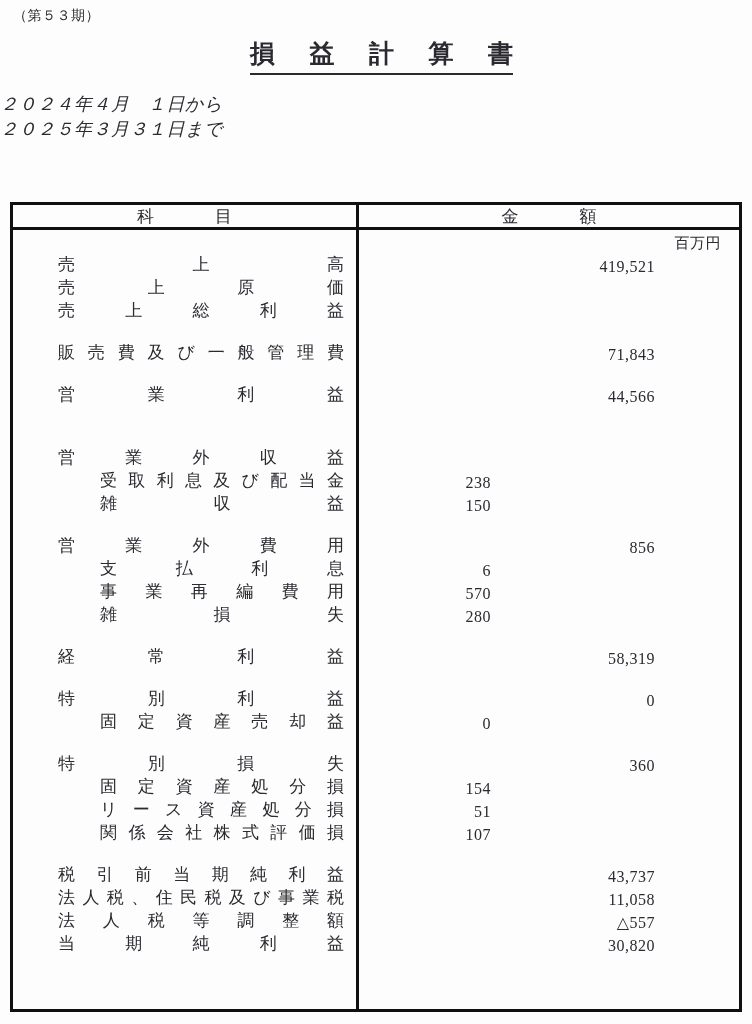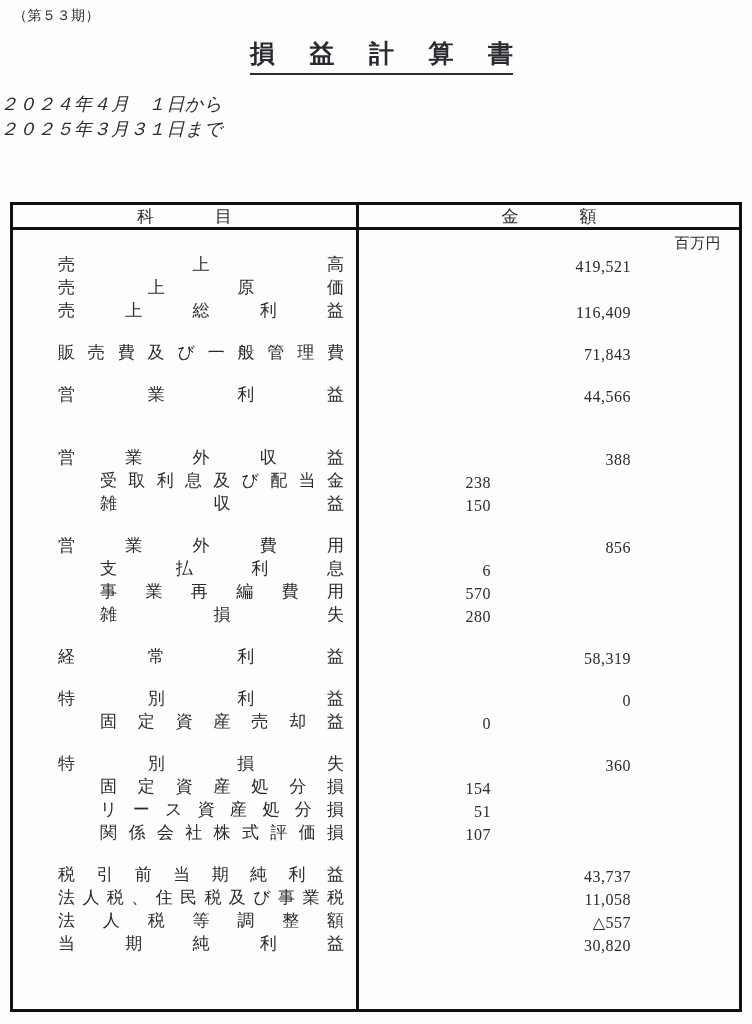--- a/index.html
+++ b/index.html
@@ -74,21 +74,21 @@
   .cell-amount{
     flex:1;display:flex;align-items:flex-end;
     font-size:16px;letter-spacing:0.5px;margin-left:32px;
   }
   .dist{
     flex:1;display:flex;justify-content:space-between;
     font-size:17px;line-height:1;
   }
   .dist.indent{margin-left:42px;}
   .amt-sub{width:100px;text-align:right;}
-  .amt-total{flex:1;text-align:right;padding-right:108px;}
+  .amt-total{flex:1;text-align:right;padding-right:84px;}
   .unit-cell{flex:1;text-align:right;padding-right:18px;font-size:15px;}
 </style>
 </head>
 <body>
 
 <div class="page">
 
   <div class="period">（第５３期）</div>
 
   <div class="doc-title">
@@ -157,24 +157,20 @@
           <div class="row">
             <div class="cell-label">
               <span class="dist">
                 <span>売</span>
                 <span>上</span>
                 <span>総</span>
                 <span>利</span>
                 <span>益</span>
               </span>
             </div>
-            <div class="cell-amount">
-              <span class="amt-sub"></span>
-              <span class="amt-total">116,409</span>
-            </div>
           </div>
           <div class="row spacer-row">
             <div class="cell-label"></div>
             <div class="cell-amount"></div>
           </div>
           <div class="row">
             <div class="cell-label">
               <span class="dist">
                 <span>販</span>
                 <span>売</span>
@@ -217,24 +213,20 @@
           </div>
           <div class="row">
             <div class="cell-label">
               <span class="dist">
                 <span>営</span>
                 <span>業</span>
                 <span>外</span>
                 <span>収</span>
                 <span>益</span>
               </span>
-            </div>
-            <div class="cell-amount">
-              <span class="amt-sub"></span>
-              <span class="amt-total">388</span>
             </div>
           </div>
           <div class="row">
             <div class="cell-label">
               <span class="dist indent">
                 <span>受</span>
                 <span>取</span>
                 <span>利</span>
                 <span>息</span>
                 <span>及</span>

